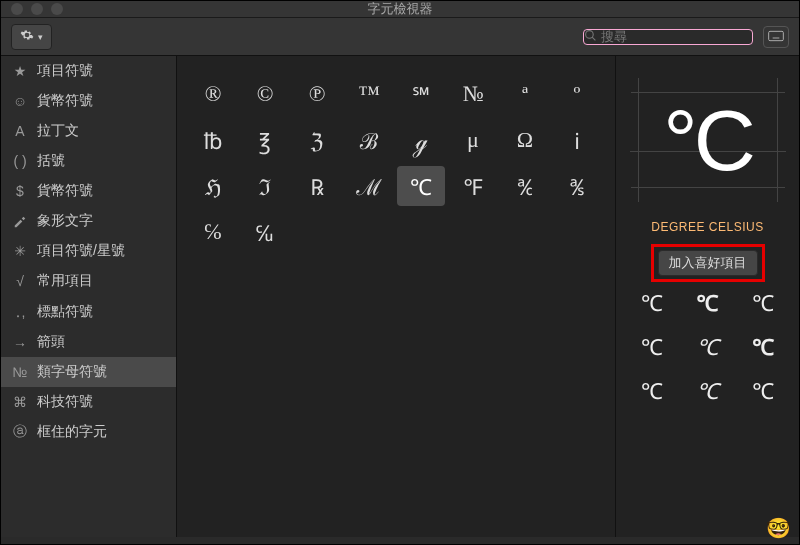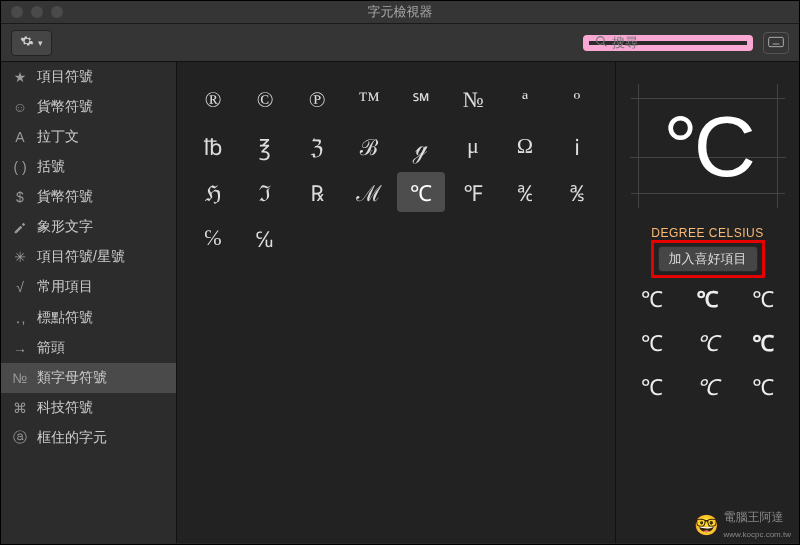--- a/index.html
+++ b/index.html
@@ -6,21 +6,21 @@
 body {
   width: 800px; height: 545px;
   background: #2a2a2a;
   font-family: -apple-system, "Helvetica Neue", sans-serif;
   color: #bbb;
   overflow: hidden;
   position: relative;
   border: 1px solid #000;
 }
 .titlebar {
-  height: 23px;
+  height: 17px;
   background: #353535;
   display: flex; align-items: center;
   position: relative;
   border-bottom: 1px solid #1a1a1a;
 }
 .traffic-lights { display: flex; gap: 8px; padding-left: 10px; }
 .tl { width: 12px; height: 12px; border-radius: 50%; background: #4a4a4a; }
 .win-title { position: absolute; left: 0; right: 0; text-align: center; font-size: 13px; color: #a8a8a8; }
 .toolbar {
   height: 38px;
@@ -33,25 +33,25 @@
   background: #454545; border: 1px solid #222;
   border-radius: 4px;
   padding: 3px 8px;
   display: flex; align-items: center; gap: 4px;
   color: #ccc;
 }
 .gear-btn svg { width: 14px; height: 14px; fill: #ccc; }
 .gear-chev { font-size: 9px; }
 .spacer { flex: 1; }
 .search {
-  background: #2a2a2a; border: 6px solid #f9a8d4;
+  background: #2a2a2a; border: 1px solid #f9a8d4;
   border-radius: 4px;
   height: 16px; width: 170px;
   display: flex; align-items: center;
-  padding: 0 6px; gap: 4px;
+  padding: 0 0; gap: 4px;
   color: #777;
 }
 .search input {
   background: transparent; border: none; outline: none;
   color: #bbb; font-size: 13px; flex: 1;
 }
 .search input::placeholder { color: #777; }
 .kb-btn {
   margin-left: 10px;
   width: 26px; height: 22px;
@@ -127,21 +127,21 @@
 .preview-char {
   font-size: 86px; color: #fff;
   font-family: -apple-system, "Helvetica Neue", sans-serif;
   position: relative; z-index: 1;
   letter-spacing: -4px;
 }
 .char-name {
   text-align: center; font-size: 12px; color: #fdba74;
   margin-top: 10px; letter-spacing: 0.5px;
 }
-.fav-row { display: flex; justify-content: center; }
+.fav-row { display: flex; justify-content: center; margin-top: 10px; }
 .fav-highlight {
   border: 3px solid #e60000;
   padding: 3px 4px;
 }
 .fav-btn {
   background: #464646; border: 1px solid #2a2a2a;
   border-radius: 4px;
   padding: 3px 10px;
   font-size: 13px; color: #ddd;
 }
@@ -327,17 +327,13 @@
         <div class="var-cell s b">℃</div>
         <div class="var-cell l">℃</div>
         <div class="var-cell i s">℃</div>
         <div class="var-cell s">℃</div>
       </div>
   </div>
 </div>
 
 <div class="watermark">
   <span class="face">🤓</span>
-  <span>
-    <span>電腦王阿達</span><br>
-    <span style="font-size:8px">www.kocpc.com.tw</span>
-  </span>
 </div>
 
 </body></html>

